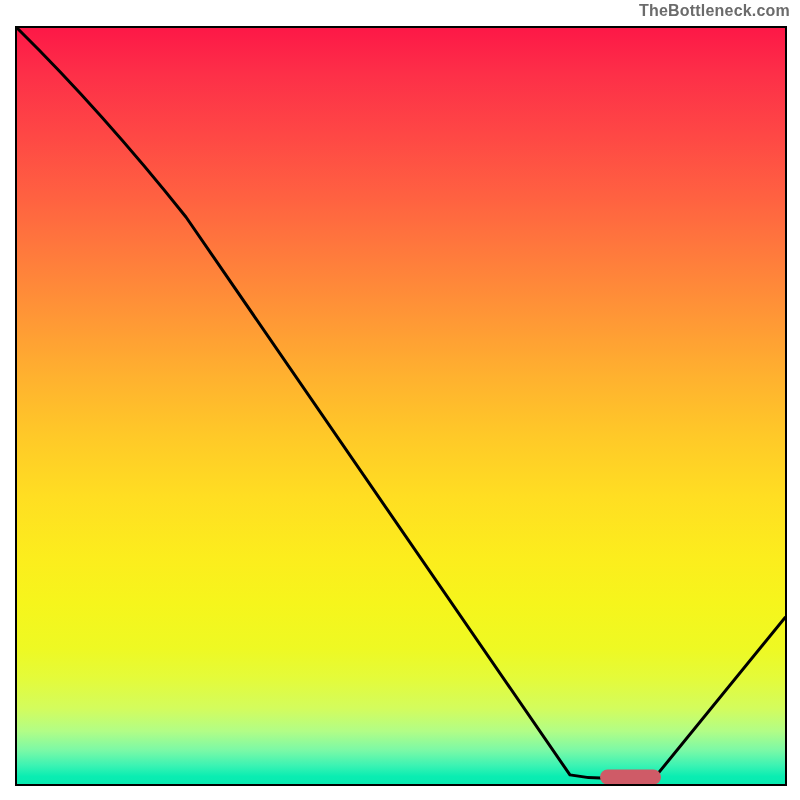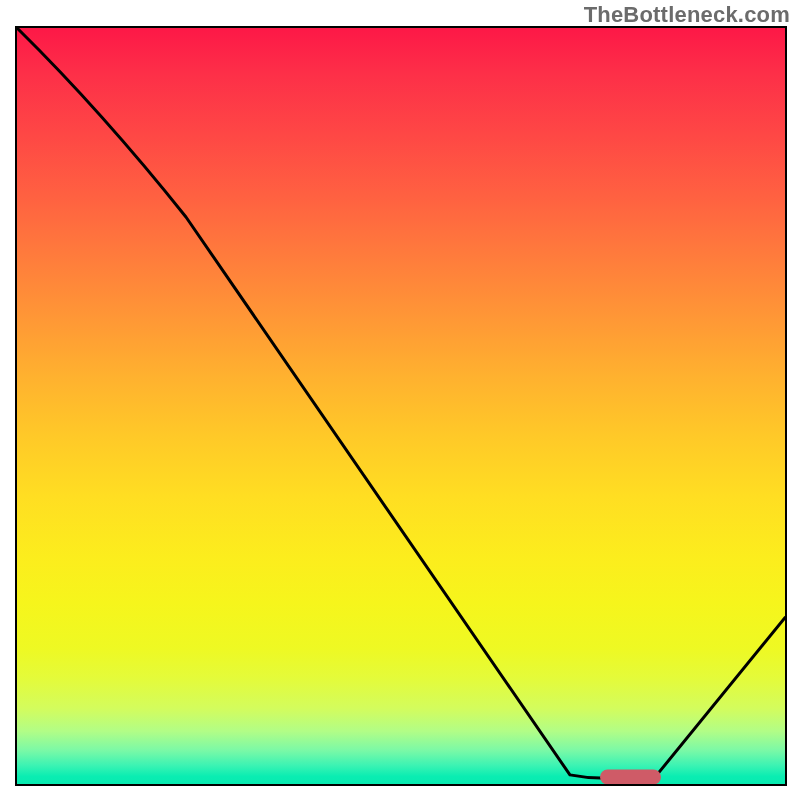--- a/index.html
+++ b/index.html
@@ -13,21 +13,21 @@
   .canvas {
     position: relative;
     width: 800px;
     height: 800px;
     overflow: hidden;
   }
   .watermark {
     position: absolute;
     top: 2px;
     right: 10px;
-    font-size: 22px;
+    font-size: 16px;
     font-weight: 600;
     color: #6b6b6b;
     letter-spacing: 0.2px;
     z-index: 10;
   }
   .plot-frame {
     position: absolute;
     left: 15px;
     top: 26px;
     width: 772px;

